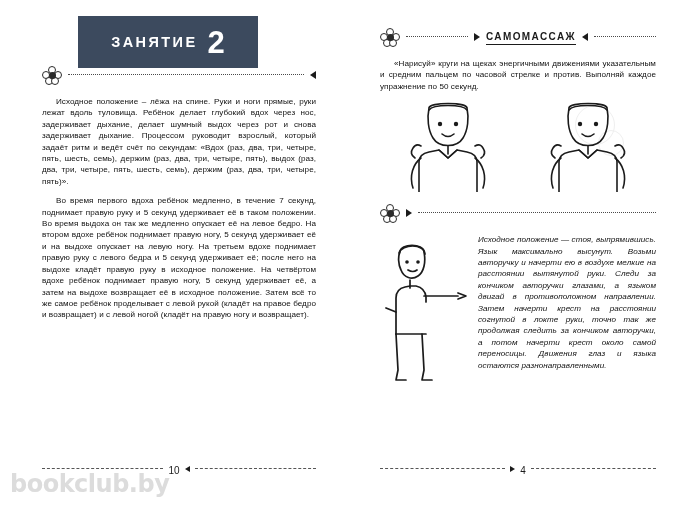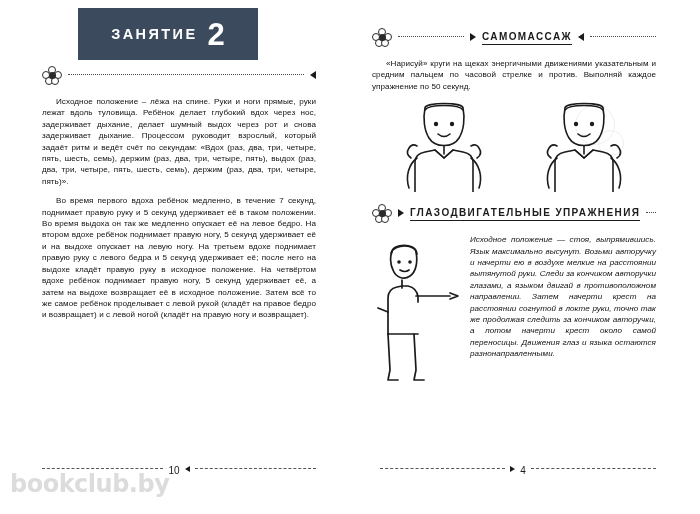--- a/index.html
+++ b/index.html
@@ -18,26 +18,26 @@
   .page {
     position:relative;
     width:350px; height:490px;
     background:#ffffff;
   }
   .page-inner {
     position:absolute;
     top:18px; bottom:22px;
     left:42px; right:34px;
   }
-  .page.right .page-inner { left:22px; right:44px; }
+  .page.right .page-inner { left:30px; right:44px; }
 
   
   .lesson-badge {
     position:absolute;
-    left:78px; top:8px;
+    left:78px; top:16px;
     width:180px; height:52px;
     background:#3c4a5e;
     display:flex; align-items:center; justify-content:center;
     gap:8px;
   }
   .lesson-badge .lbl {
     color:#ffffff;
     font-size:14.5px;
     letter-spacing:2.4px;
     font-weight:bold;
@@ -261,21 +261,20 @@
       <div class="section-head" style="margin-top:6px;">
         <span class="flower">
             <i></i>
             <i></i>
             <i></i>
             <i></i>
             <i></i>
             <b></b>
           </span>
         <span class="arrow-right"></span>
-        <span class="title">ГЛАЗОДВИГАТЕЛЬНЫЕ УПРАЖНЕНИЯ</span>
         <span class="dots-line"></span>
       </div>
 
       <div style="position:relative;">
 
         <svg width="90" height="150" viewBox="0 0 90 150" style="float:left; margin:4px 8px 2px 0;">
           <g fill="none" stroke="#1b1b1b" stroke-width="1.7" stroke-linecap="round" stroke-linejoin="round">
             <path d="M20 14 C20 5, 44 5, 44 14 C46 24, 44 34, 38 38 C32 42, 24 40, 21 32 C18 26, 18 18, 20 14 Z"></path>
             <path d="M19 15 C22 6, 44 5, 45 16"></path>
             <circle cx="27" cy="24" r="1.8" fill="#1b1b1b" stroke="none"></circle>

